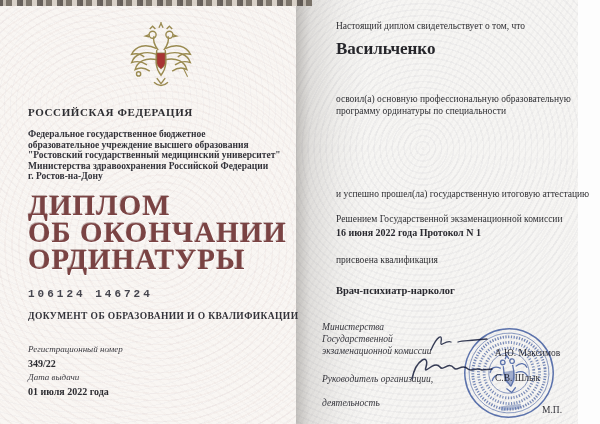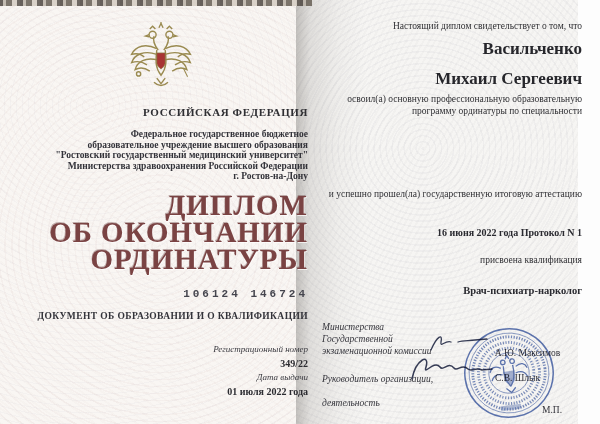--- a/index.html
+++ b/index.html
@@ -27,21 +27,21 @@
       repeating-radial-gradient(circle at 45% 35%, rgba(140,140,160,0.07) 0 1.5px, transparent 1.5px 6px),
       repeating-linear-gradient(120deg, rgba(120,120,120,0.04) 0 2px, transparent 2px 5px);
   }
   #page-edge{position:absolute;top:0;left:578px;width:22px;height:424px;background:#fdfdfd;}
   #ornament-strip{
     position:absolute;left:0;top:0;width:312px;height:6px;
     background:repeating-linear-gradient(90deg,#4c453f 0 3px,#b9b1a6 3px 6px,#665e54 6px 12px,#d4ccc2 12px 17px,#57504a 17px 20px);
     opacity:.85;
   }
   
-  .abs{position:absolute;left:4px;width:100%;text-align:right;}
+  .abs{position:absolute;left:16px;width:100%;text-align:left;}
   .t-small{font-size:9.5px;line-height:11px;}
   .wrapper{position:absolute;top:0;}
   
   #left-wrap{left:12px;width:292px;height:297px;}
   .country{font-size:11px;font-weight:bold;letter-spacing:.6px;}
   .inst{font-size:9.5px;font-weight:bold;line-height:10.5px;color:#33333a;}
   .title-line{
     font-size:29px;line-height:27px;font-weight:bold;letter-spacing:1px;
     color:#7a4343;text-shadow:0.7px 0.7px 0 rgba(255,255,255,0.7), -0.6px -0.6px 0 rgba(90,40,40,0.35);
   }
@@ -130,28 +130,28 @@
     <div class="abs reg-value" style="top:358px;">349/22</div>
     <div class="abs reg-label" style="top:372px;">Дата выдачи</div>
     <div class="abs reg-value" style="top:386px;">01 июля 2022 года</div>
   </div>
 
   <div id="right-wrap" class="wrapper">
 
     <div class="abs t-small" style="top:21px;">Настоящий диплом свидетельствует о том, что</div>
 
     <div class="abs fio" style="top:39px;">Васильченко</div>
-    <div class="abs fio" style="top:69px;">Михаил Сергеевич</div>
 
     <div class="abs t-small" style="top:94px;">освоил(а) основную профессиональную образовательную</div>
     <div class="abs t-small" style="top:106px;">программу ординатуры по специальности</div>
 
 
     <div class="abs t-small" style="top:189px;">и успешно прошел(ла) государственную итоговую аттестацию</div>
 
+    <div class="abs t-small" style="top:214px;">Решением Государственной экзаменационной комиссии</div>
     <div class="abs spec" style="top:227px;font-size:10px;">16 июня 2022 года Протокол N 1</div>
 
     <div class="abs t-small" style="top:255px;">присвоена квалификация</div>
     <div class="abs spec" style="top:269px;margin-top:16px;">Врач-психиатр-нарколог</div>
 
     <div class="sig-label" style="top:322px;">Министерства</div>
     <div class="sig-label" style="top:334px;">Государственной</div>
     <div class="sig-label" style="top:346px;">экзаменационной комиссии</div>
     <div class="sig-name" style="left:150px;top:348px;width:115px;">А.Ю. Максимов</div>
 

